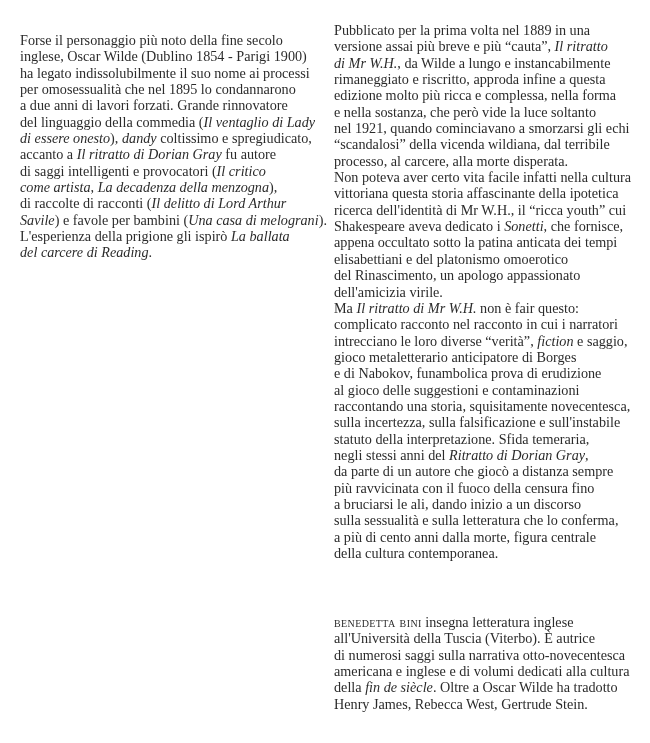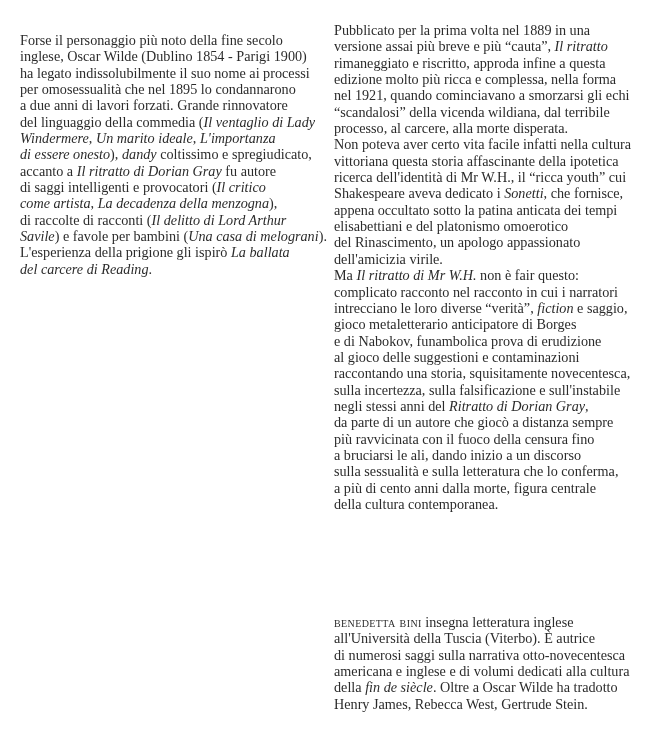--- a/index.html
+++ b/index.html
@@ -50,54 +50,56 @@
 </head>
 <body>
 
 <div class="col col-left" id="left-col">
     <span class="line"><span>Forse il personaggio più noto della fine secolo</span></span>
     <span class="line"><span>inglese, Oscar Wilde (Dublino 1854 - Parigi 1900)</span></span>
     <span class="line"><span>ha legato indissolubilmente il suo nome ai processi</span></span>
     <span class="line"><span>per omosessualità che nel 1895 lo condannarono</span></span>
     <span class="line"><span>a due anni di lavori forzati. Grande rinnovatore</span></span>
     <span class="line"><span>del linguaggio della commedia (</span><i>Il ventaglio di Lady</i></span>
-    <span class="line"><i>Windermere</i><span>, </span><i>Un marito ideale</i><span>, </span><i>L'importanza</i></span>
     <span class="line"><i>di essere onesto</i><span>), </span><i>dandy</i><span> coltissimo e spregiudicato,</span></span>
     <span class="line"><span>accanto a </span><i>Il ritratto di Dorian Gray</i><span> fu autore</span></span>
     <span class="line"><span>di saggi intelligenti e provocatori (</span><i>Il critico</i></span>
     <span class="line"><i>come artista</i><span>, </span><i>La decadenza della menzogna</i><span>),</span></span>
     <span class="line"><span>di raccolte di racconti (</span><i>Il delitto di Lord Arthur</i></span>
     <span class="line"><i>Savile</i><span>) e favole per bambini (</span><i>Una casa di melograni</i><span>).</span></span>
     <span class="line"><span>L'esperienza della prigione gli ispirò </span><i>La ballata</i></span>
     <span class="line"><i>del carcere di Reading</i><span>.</span></span>
   </div>
 <div class="col col-right" id="right-col">
     <span class="line"><span>Pubblicato per la prima volta nel 1889 in una</span></span>
     <span class="line"><span>versione assai più breve e più “cauta”, </span><i>Il ritratto</i></span>
+    <span class="line"><i>di Mr W.H.</i><span>, da Wilde a lungo e instancabilmente</span></span>
     <span class="line"><span>rimaneggiato e riscritto, approda infine a questa</span></span>
     <span class="line"><span>edizione molto più ricca e complessa, nella forma</span></span>
+    <span class="line"><span>e nella sostanza, che però vide la luce soltanto</span></span>
     <span class="line"><span>nel 1921, quando cominciavano a smorzarsi gli echi</span></span>
     <span class="line"><span>“scandalosi” della vicenda wildiana, dal terribile</span></span>
     <span class="line"><span>processo, al carcere, alla morte disperata.</span></span>
     <span class="line"><span>Non poteva aver certo vita facile infatti nella cultura</span></span>
     <span class="line"><span>vittoriana questa storia affascinante della ipotetica</span></span>
     <span class="line"><span>ricerca dell'identità di Mr W.H., il “ricca youth” cui</span></span>
     <span class="line"><span>Shakespeare aveva dedicato i </span><i>Sonetti</i><span>, che fornisce,</span></span>
     <span class="line"><span>appena occultato sotto la patina anticata dei tempi</span></span>
     <span class="line"><span>elisabettiani e del platonismo omoerotico</span></span>
     <span class="line"><span>del Rinascimento, un apologo appassionato</span></span>
     <span class="line"><span>dell'amicizia virile.</span></span>
     <span class="line"><span>Ma </span><i>Il ritratto di Mr W.H.</i><span> non è fair questo:</span></span>
     <span class="line"><span>complicato racconto nel racconto in cui i narratori</span></span>
     <span class="line"><span>intrecciano le loro diverse “verità”, </span><i>fiction</i><span> e saggio,</span></span>
     <span class="line"><span>gioco metaletterario anticipatore di Borges</span></span>
     <span class="line"><span>e di Nabokov, funambolica prova di erudizione</span></span>
     <span class="line"><span>al gioco delle suggestioni e contaminazioni</span></span>
     <span class="line"><span>raccontando una storia, squisitamente novecentesca,</span></span>
     <span class="line"><span>sulla incertezza, sulla falsificazione e sull'instabile</span></span>
+    <span class="line"><span>statuto della interpretazione. Sfida temeraria,</span></span>
     <span class="line"><span>negli stessi anni del </span><i>Ritratto di Dorian Gray</i><span>,</span></span>
     <span class="line"><span>da parte di un autore che giocò a distanza sempre</span></span>
     <span class="line"><span>più ravvicinata con il fuoco della censura fino</span></span>
     <span class="line"><span>a bruciarsi le ali, dando inizio a un discorso</span></span>
     <span class="line"><span>sulla sessualità e sulla letteratura che lo conferma,</span></span>
     <span class="line"><span>a più di cento anni dalla morte, figura centrale</span></span>
     <span class="line"><span>della cultura contemporanea.</span></span>
   </div>
 <div class="bio" id="bio">
     <span class="line"><span class="sc">Benedetta Bini</span><span> insegna letteratura inglese</span></span>

